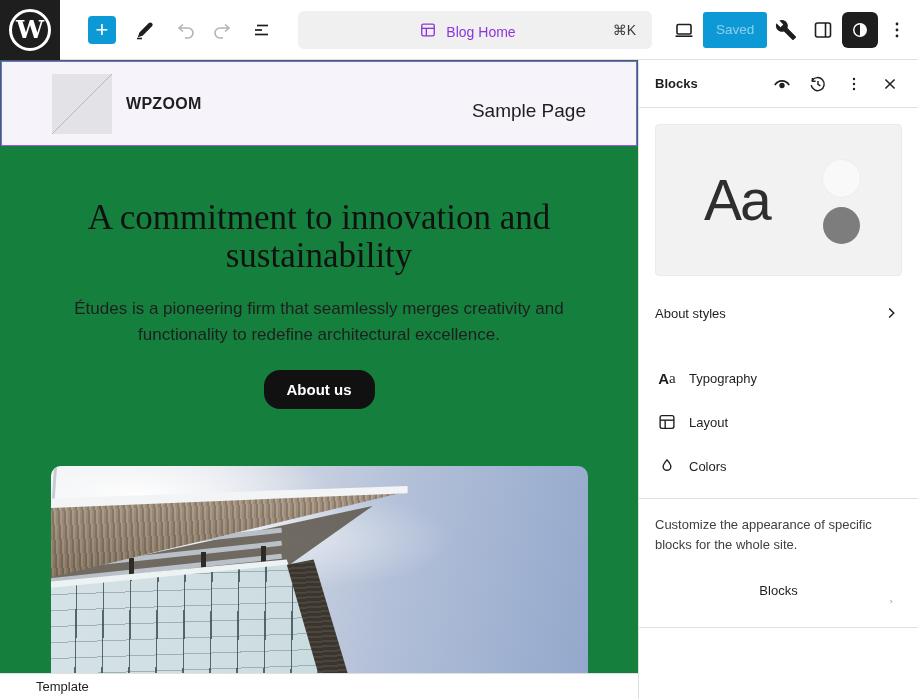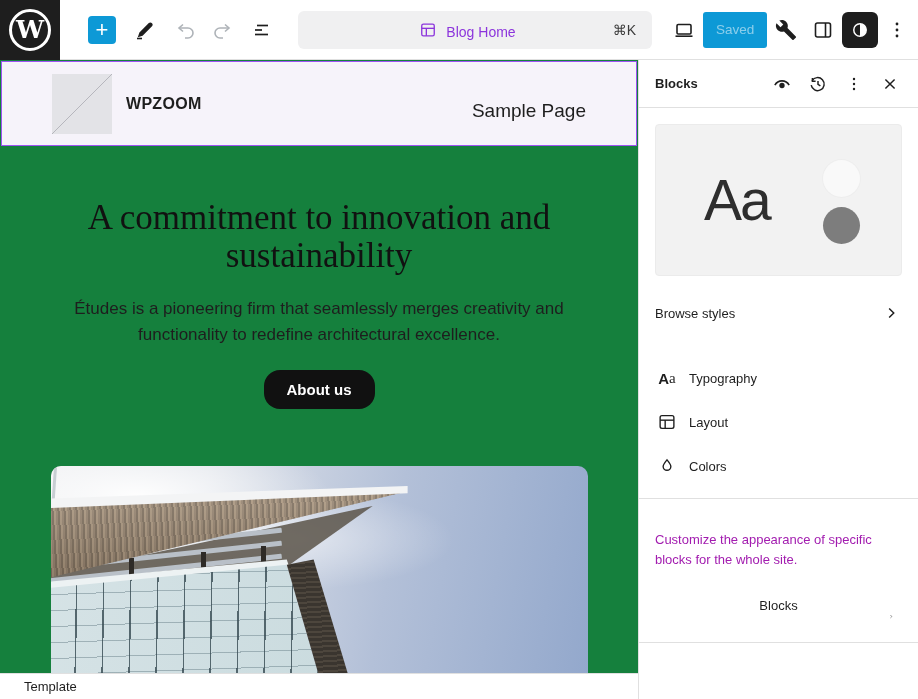--- a/index.html
+++ b/index.html
@@ -30,21 +30,21 @@
   .save-btn { height:36px; padding:0 13px; background:#0d99d6; border:none;
     border-radius:3px; color:rgba(255,255,255,.52); font-size:13.5px;
     font-family:"Liberation Sans",sans-serif; cursor:default; }
   .contrast-btn { background:#1e1e1e; border-radius:6px; }
 
   
   .main-row { display:flex; height:639px; }
   .canvas-col { width:638px; display:flex; flex-direction:column; }
   .canvas { height:613px; overflow:hidden; background:#15803d; position:relative; }
   .footer-bar { height:26px; border-top:1px solid #e0e0e0; display:flex;
-    align-items:center; padding-left:24px; font-size:13px; background:#fff; }
+    align-items:center; padding-left:36px; font-size:13px; background:#fff; }
 
   
   .site-header { margin:1px 1px 0 1px; height:85px; background:#f6f3fa;
     border:1.5px solid #9e53f2; display:flex; align-items:center;
     padding:0 50px; cursor:pointer; }
   .logo-ph { width:60px; height:60px; background:#e3e3e7;
     background-image:linear-gradient(to bottom right, transparent 49.4%,
       #b6b6bd 49.4%, #b6b6bd 50.6%, transparent 50.6%); margin-right:14px; }
   .site-title { font-size:16px; font-weight:700; letter-spacing:.3px; }
   .nav-item { margin-left:auto; font-size:19px; font-weight:400;margin-top:14px; }
@@ -114,22 +114,22 @@
   .sb-row .chev { margin-left:auto; }
   .menu-list { margin-top:32px; }
   .menu-row { height:44px; display:flex; align-items:center; gap:10px;
     font-size:13px; cursor:pointer; border-radius:4px; }
   .menu-icon { width:24px; height:24px; display:flex; align-items:center;
     justify-content:center; }
   .aa-icon { font-size:15px; color:#1e1e1e; }
   .aa-icon b { font-weight:700; font-family:"Liberation Sans",sans-serif; }
   .aa-icon i { font-style:normal; font-family:"Liberation Serif",serif; }
   .sb-divider { height:1px; background:#e0e0e0; margin:10px -16px 0; }
-  .sb-desc { margin-top:31px; max-width:218px; font-size:13px; line-height:20px;
-    color:#a21caf; }
+  .sb-desc { margin-top:16px; max-width:218px; font-size:13px; line-height:20px;
+    color:#404040; }
   .blocks-row { margin-top:28px; height:22px;flex-direction:column; }
   svg { display:block; }
 </style>
 </head>
 <body>
 
 <div class="topbar">
   <div class="wp-logo-btn">
     <div class="wp-circle">W</div>
   </div>
@@ -292,21 +292,21 @@
     </div>
 
     <div class="sb-body">
       <div class="style-card">
         <span class="card-aa">Aa</span>
         <div class="card-dot light"></div>
         <div class="card-dot dark"></div>
       </div>
 
       <div class="sb-row browse-row">
-        <span>Browse styles</span>
+        <span>About styles</span>
         <svg class="chev" width="22" height="22" viewBox="0 0 24 24">
           <path d="M10 7l5 5-5 5" fill="none" stroke="#1e1e1e" stroke-width="1.6"></path>
         </svg>
       </div>
 
       <div class="menu-list">
         <div class="menu-row">
           <span class="menu-icon aa-icon">
               <b>A</b>
               <i>a</i>

